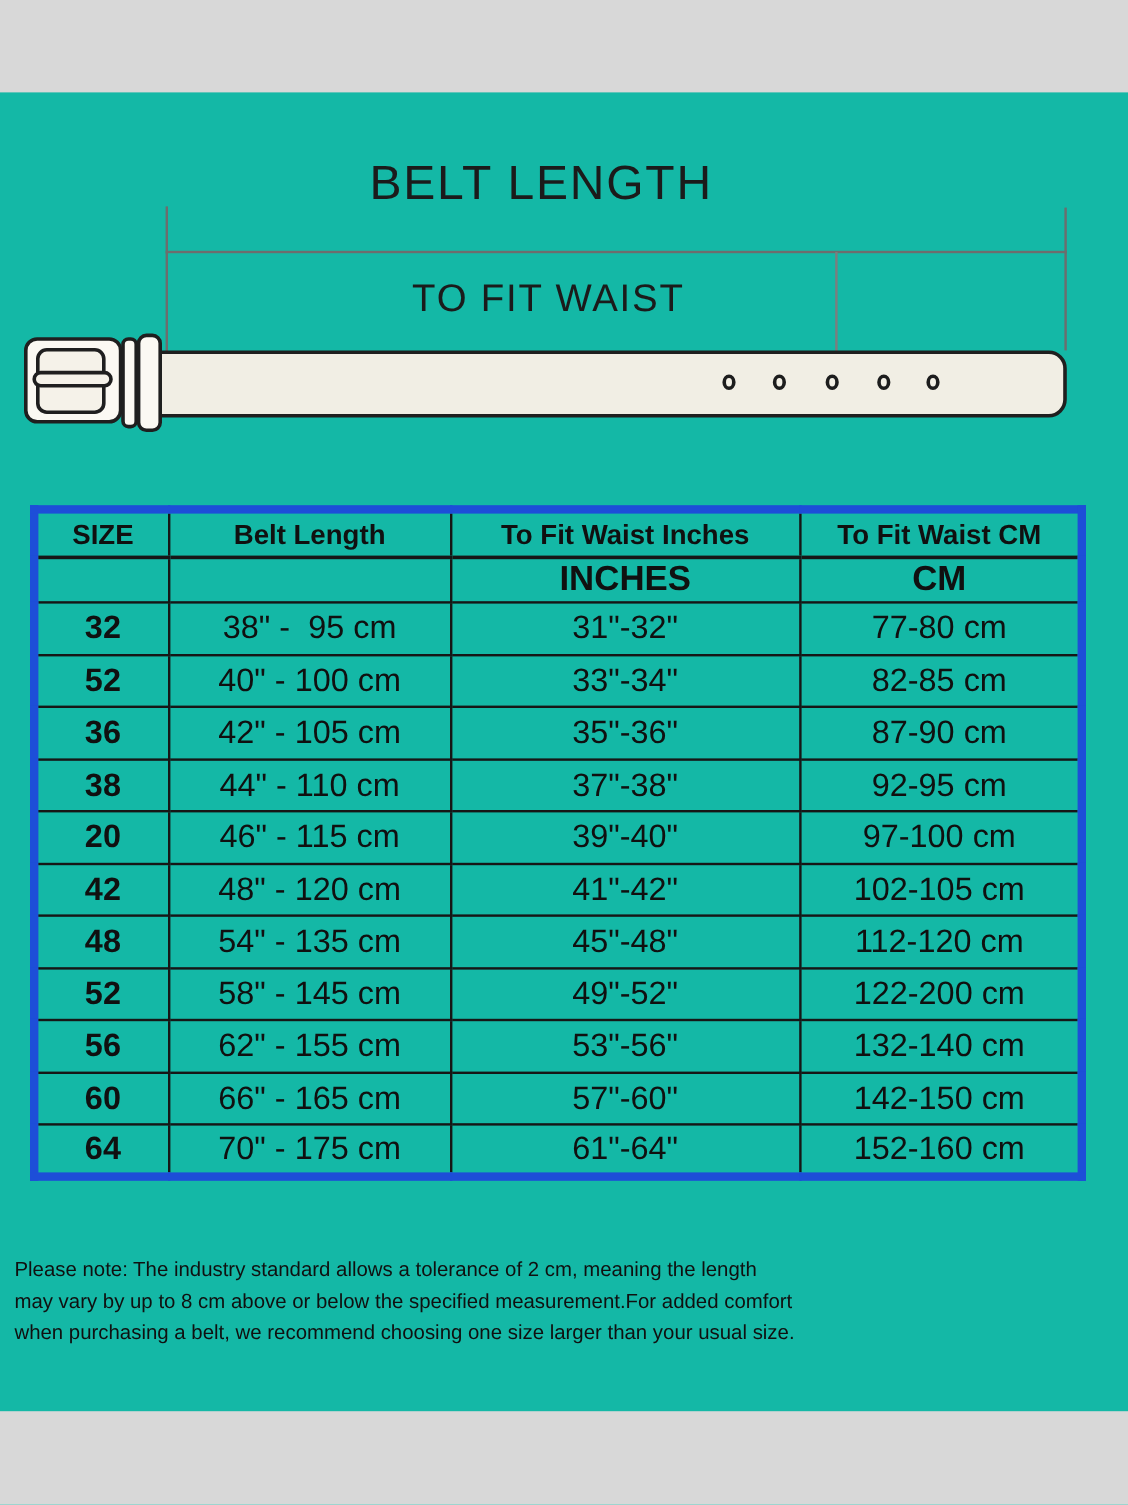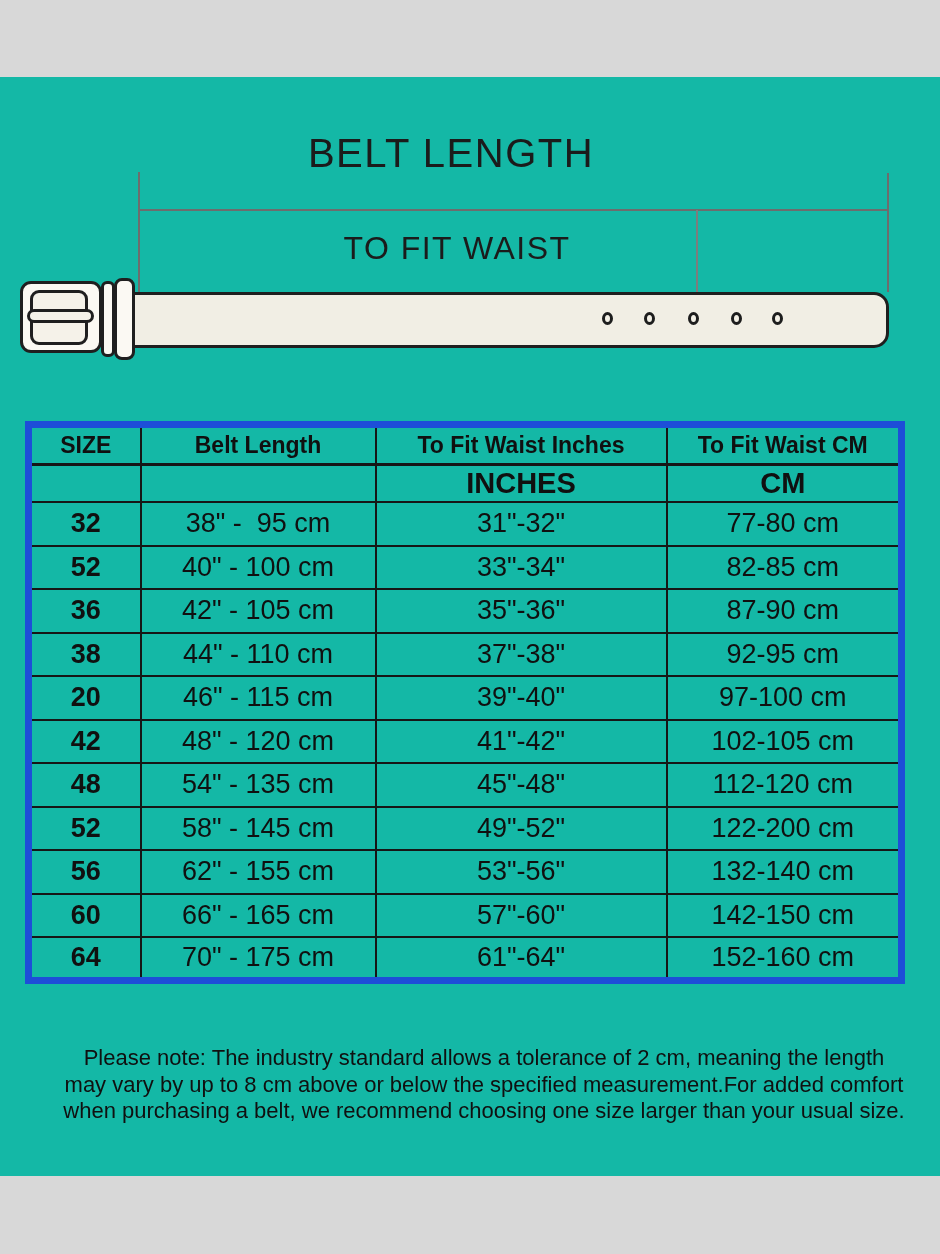--- a/index.html
+++ b/index.html
@@ -64,21 +64,21 @@
     border: 2px solid #161616; text-align: center; vertical-align: middle;
     padding: 0; white-space: pre; overflow: hidden;
   }
   .size-table thead tr.h1 th { height: 35px; font-size: 23px; font-weight: 600; border-bottom: 3px solid #161616; }
   .size-table thead tr.h2 th { height: 35px; font-size: 29px; font-weight: 600; }
   .size-table tbody tr { height: 43.5px; }
   .size-table tbody td { font-size: 27px; font-weight: 400; }
   .size-table tbody td.c-size { font-weight: 700; }
 
   
-  .note { position: absolute; left: 29px; top: 1045px; width: 910px; font-size: 22px; color: #101010; text-align: center; }
+  .note { position: absolute; left: 12px; top: 1045px; width: 910px; font-size: 17px; color: #101010; }
   .note div { line-height: 26.5px; white-space: nowrap; }
 </style>
 </head>
 <body>
 
 <div class="stage">
 
   <div class="band top"></div>
   <div class="band bottom"></div>
 

